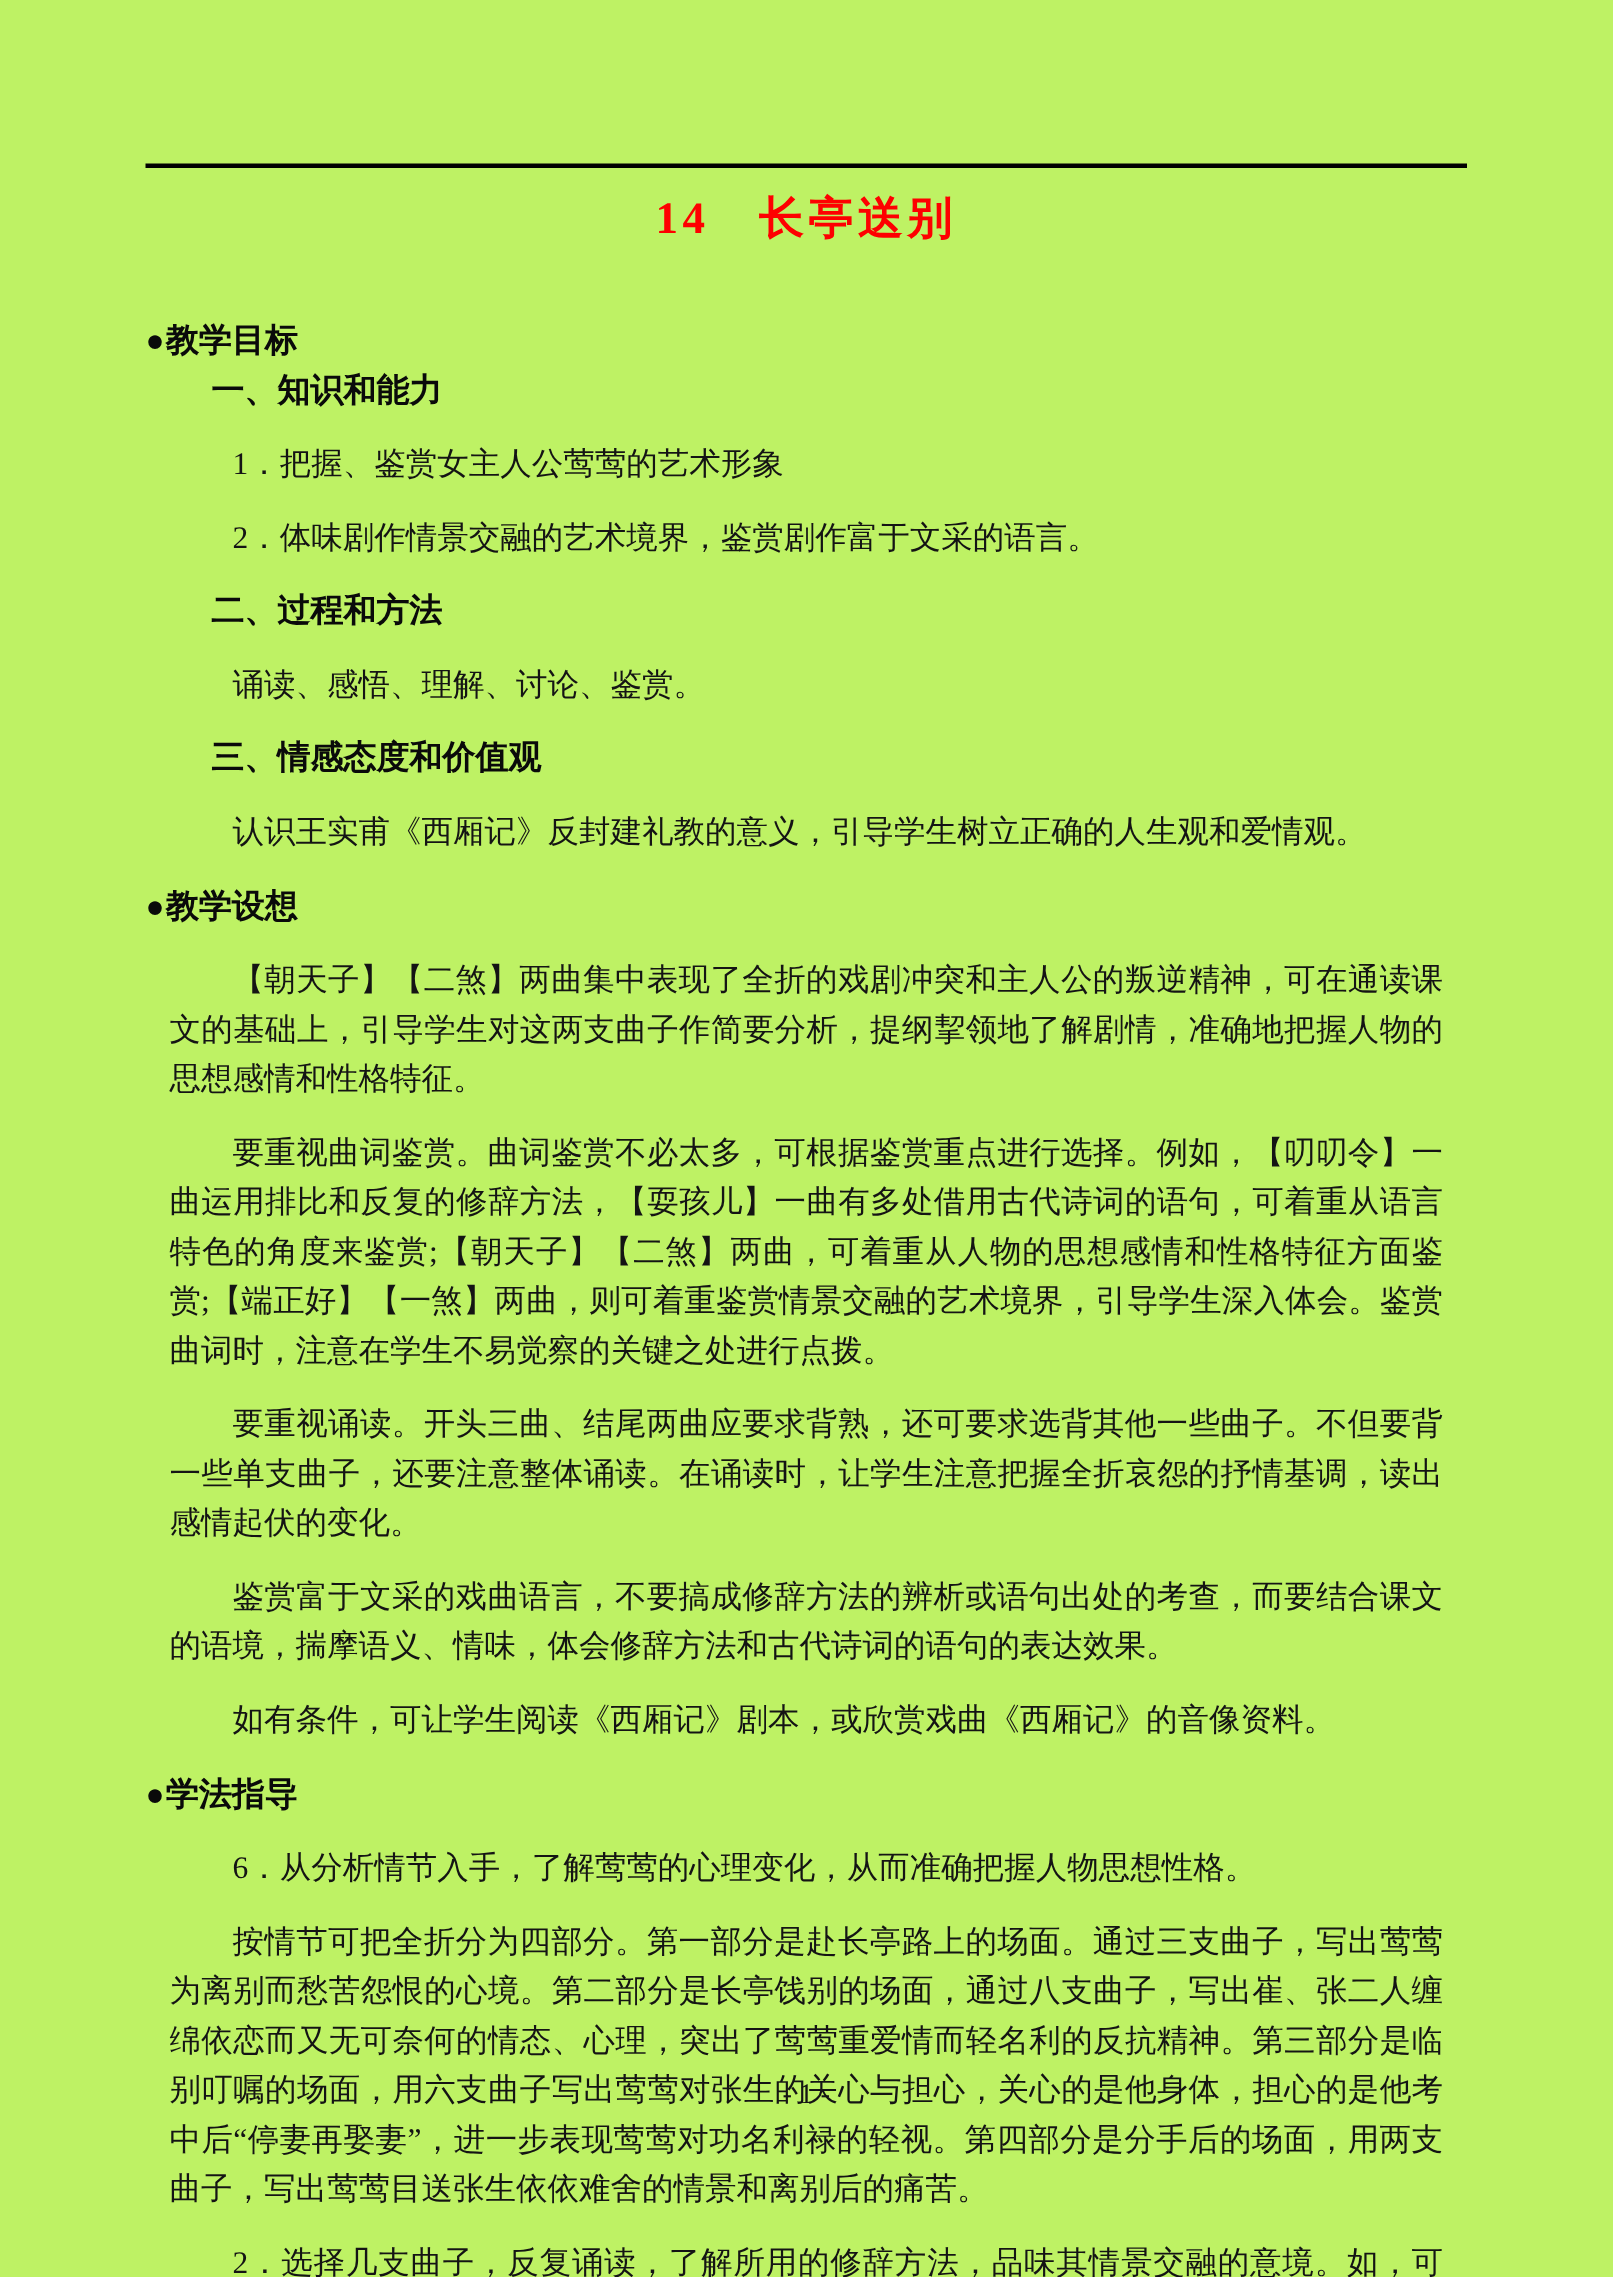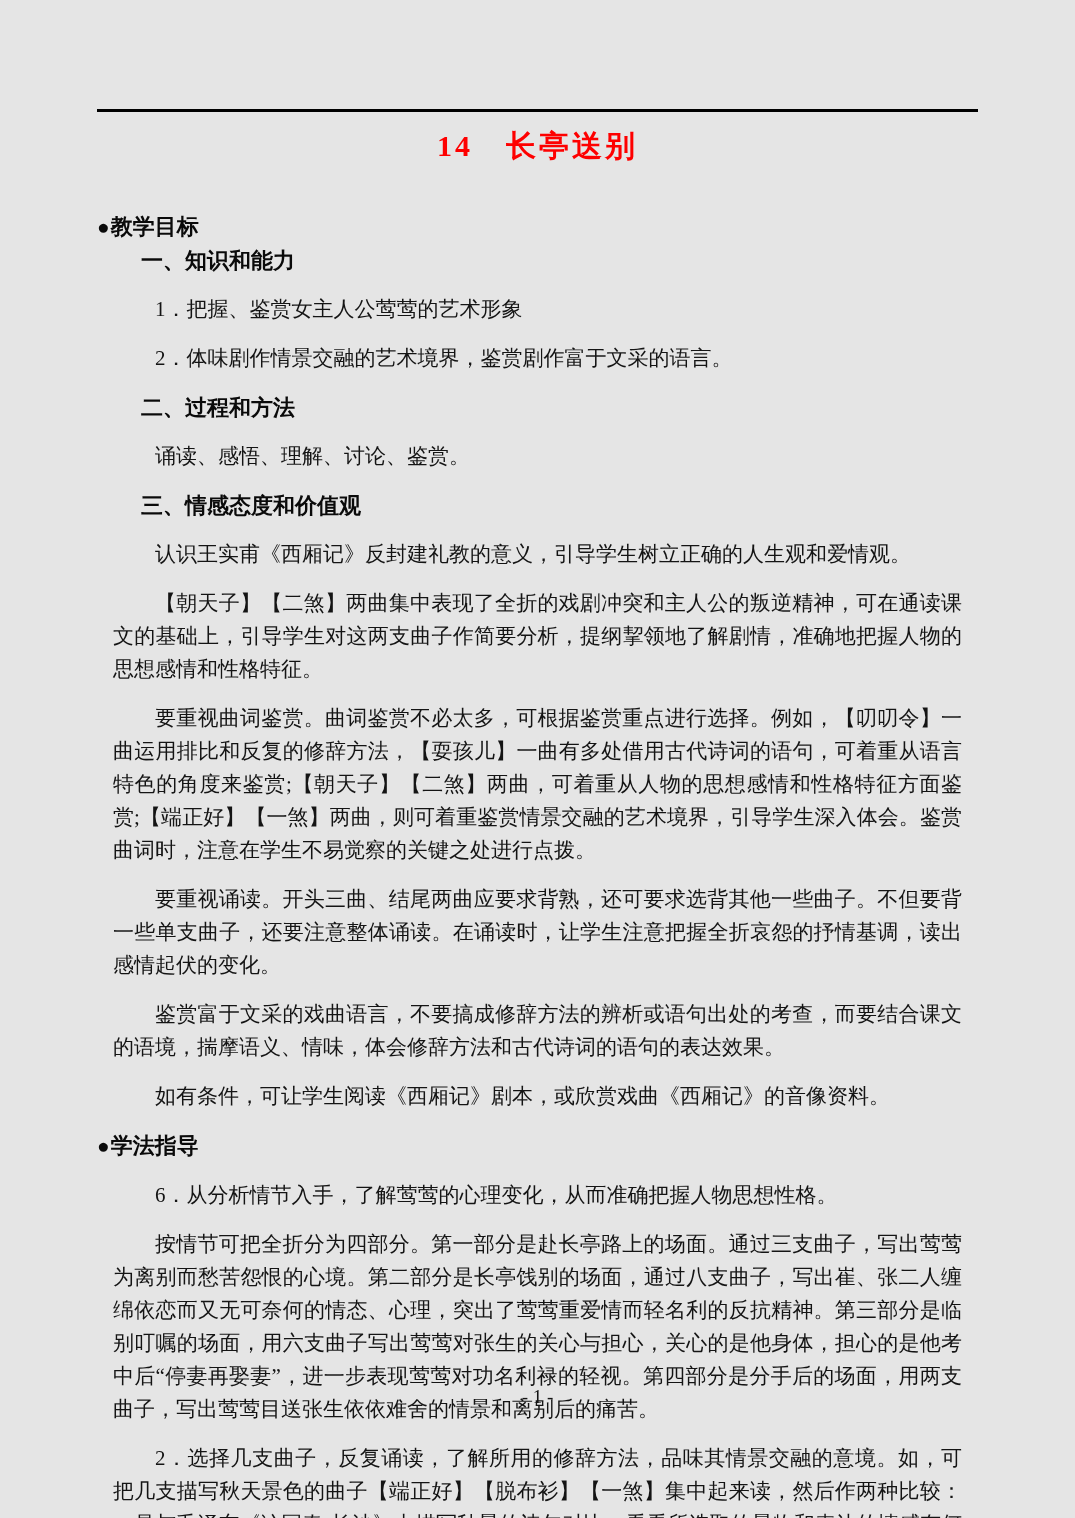--- a/index.html
+++ b/index.html
@@ -1,20 +1,20 @@
 <!DOCTYPE html>
 <html><head>
 <meta charset="utf-8">
 <style>
   html, body { margin: 0; padding: 0; background: #ffffff; }
   .page {
     position: relative;
     width: 1075px;
     height: 1518px;
-    background: #e5e5e5;
+    background: #bef264;
     overflow: hidden;
     color: #141414;
   }
   .top-rule {
     position: absolute;
     left: 97px;
     top: 109px;
     width: 881px;
     height: 3px;
     background: #000000;
@@ -101,20 +101,23 @@
     <p class="para">2．体味剧作情景交融的艺术境界，鉴赏剧作富于文采的语言。</p>
 
     <div class="sub">二、过程和方法</div>
 
     <p class="para">诵读、感悟、理解、讨论、鉴赏。</p>
 
     <div class="sub">三、情感态度和价值观</div>
 
     <p class="para">认识王实甫《西厢记》反封建礼教的意义，引导学生树立正确的人生观和爱情观。</p>
 
+    <div class="sec">
+      <span class="bullet">●</span><span>教学设想</span>
+    </div>
 
     <p class="para">【朝天子】【二煞】两曲集中表现了全折的戏剧冲突和主人公的叛逆精神，可在通读课文的基础上，引导学生对这两支曲子作简要分析，提纲挈领地了解剧情，准确地把握人物的思想感情和性格特征。</p>
 
     <p class="para">要重视曲词鉴赏。曲词鉴赏不必太多，可根据鉴赏重点进行选择。例如，【叨叨令】一曲运用排比和反复的修辞方法，【耍孩儿】一曲有多处借用古代诗词的语句，可着重从语言特色的角度来鉴赏;【朝天子】【二煞】两曲，可着重从人物的思想感情和性格特征方面鉴赏;【端正好】【一煞】两曲，则可着重鉴赏情景交融的艺术境界，引导学生深入体会。鉴赏曲词时，注意在学生不易觉察的关键之处进行点拨。</p>
 
     <p class="para">要重视诵读。开头三曲、结尾两曲应要求背熟，还可要求选背其他一些曲子。不但要背一些单支曲子，还要注意整体诵读。在诵读时，让学生注意把握全折哀怨的抒情基调，读出感情起伏的变化。</p>
 
     <p class="para">鉴赏富于文采的戏曲语言，不要搞成修辞方法的辨析或语句出处的考查，而要结合课文的语境，揣摩语义、情味，体会修辞方法和古代诗词的语句的表达效果。</p>
 
     <p class="para">如有条件，可让学生阅读《西厢记》剧本，或欣赏戏曲《西厢记》的音像资料。</p>

